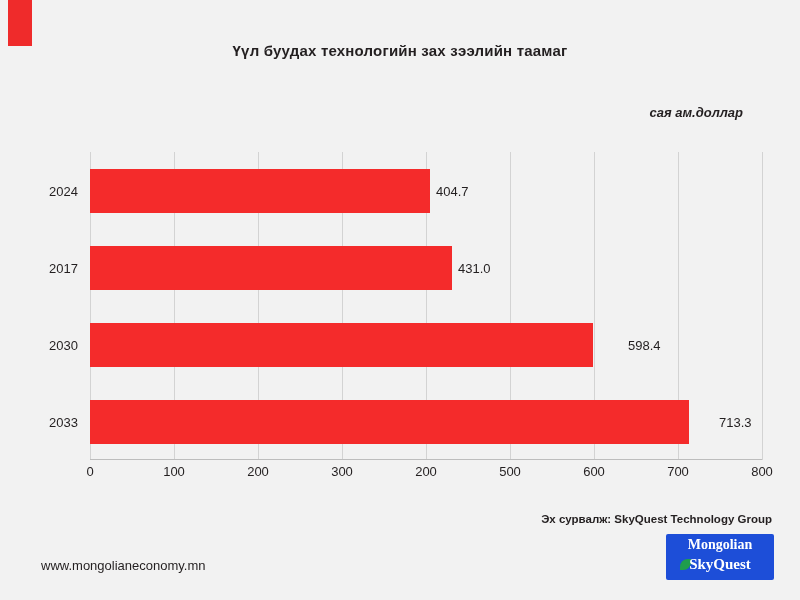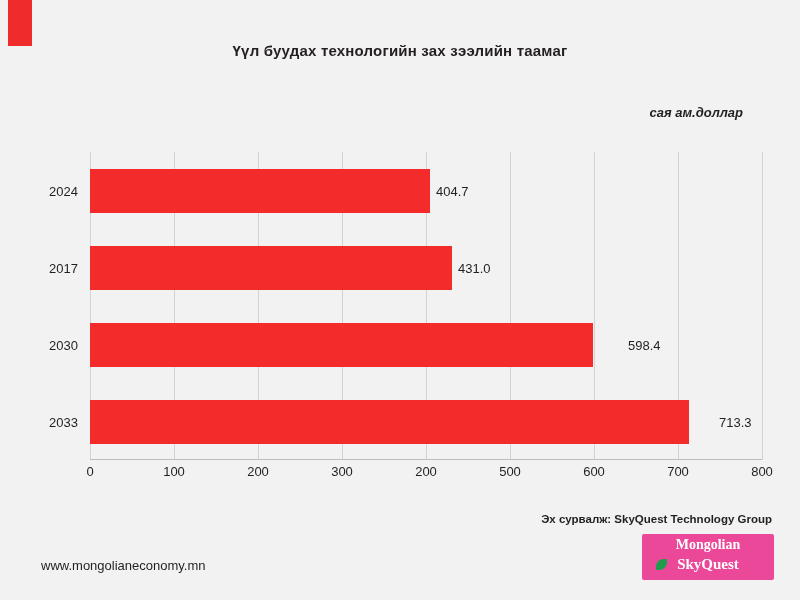--- a/index.html
+++ b/index.html
@@ -127,25 +127,24 @@
     font-size: 13px;
     color: #231f20;
     margin-left: 13px;
   }
   .logo {
     position: absolute;
     right: 26px;
     top: 534px;
     width: 108px;
     height: 46px;
-    background: #ec4899;
+    background: #1d4ed8;
     color: #ffffff;
     border-radius: 2px;
     overflow: hidden;
-    padding-left: 24px;
   }
   .logo-line1 {
     position: absolute;
     left: 0; right: 0;
     top: 3px;
     text-align: center;
     font-size: 14px;
     font-weight: bold;
     font-family: "Liberation Serif", serif;
   }

